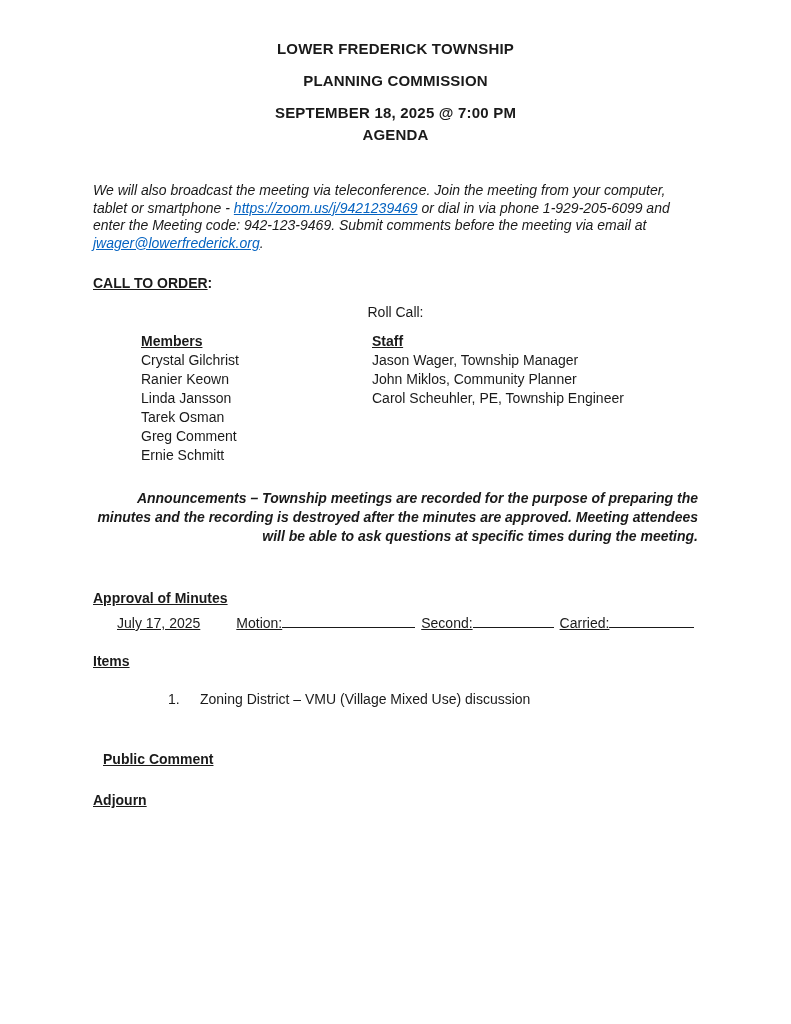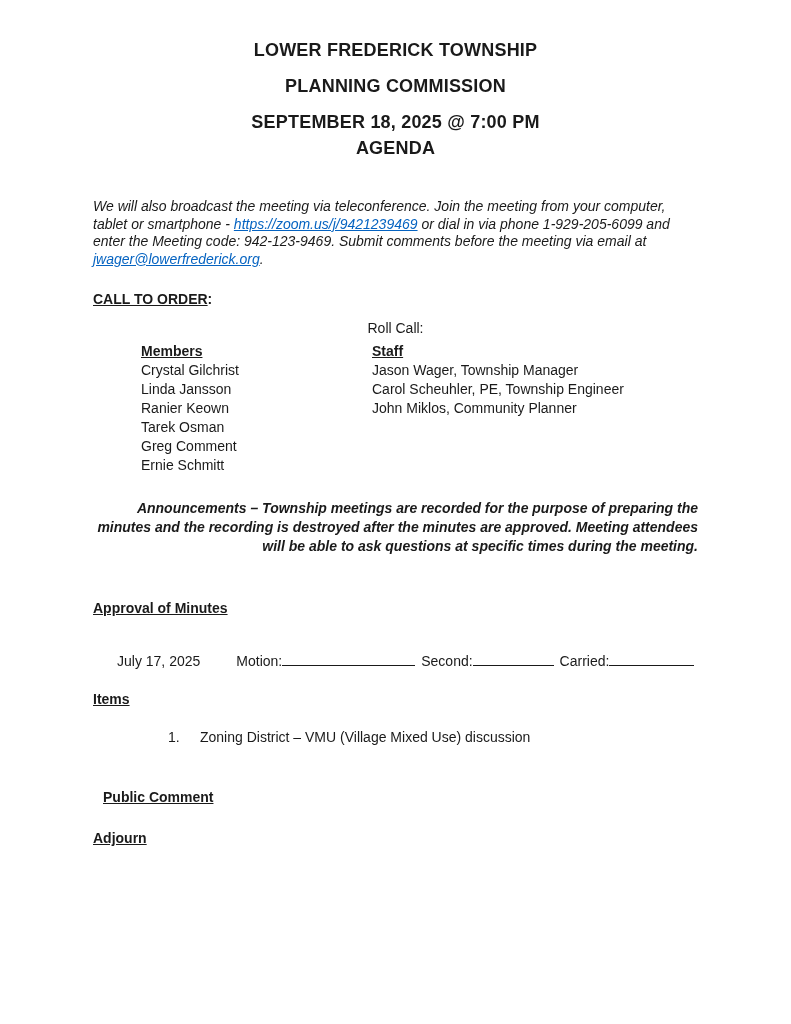--- a/index.html
+++ b/index.html
@@ -11,21 +11,21 @@
     background: #ffffff;
     font-family: "Liberation Sans", sans-serif;
     font-size: 14px;
     color: #1a1a1a;
     padding: 40px 93px 0 93px;
     position: relative;
     overflow: hidden;
   }
   
   .title-block { text-align: center; }
-  .title { font-weight: bold; font-size: 18px; margin: 0 0 15px 0; letter-spacing: 0.2px; }
+  .title { font-weight: bold; font-size: 15px; margin: 0 0 15px 0; letter-spacing: 0.2px; }
   .title.datetime { margin-bottom: 5px; }
   .title.agenda { margin-bottom: 0; }
   
   .intro {
     margin-top: 39px;
     font-style: italic;
     line-height: 17.5px;
     text-align: left;
   }
   .link {
@@ -33,37 +33,37 @@
     text-decoration: underline;
     cursor: pointer;
     font-style: italic;
   }
   
   .heading { font-weight: bold; }
   .heading .u { text-decoration: underline; }
   .cto { margin-top: 23px; }
   .rollcall-label { margin-top: 13px; text-align: center; }
   
-  .rollcall { margin-top: 6px; }
+  .rollcall { margin-top: 12px; }
   .rc-row { display: flex; line-height: 19px; }
   .rc-col1 { width: 231px; margin-left: 48px; flex: 0 0 auto; }
   .rc-col2 { flex: 1; }
   .colhead { font-weight: bold; }
   .colhead .u { text-decoration: underline; }
   
   .announcements {
     margin-top: 24px;
     font-weight: bold;
     font-style: italic;
     line-height: 19px;
     text-align: right;
   }
   
   .approval-heading { margin-top: 44px; }
-  .minutes-line { margin-top: 36px; white-space: nowrap; }
+  .minutes-line { margin-top: 8px; white-space: nowrap; text-decoration: underline; }
   .minutes-date { margin-left: 24px; }
   .ml-motion { margin-left: 36px; }
   .ml-gap { margin-left: 6px; }
   .blank {
     display: inline-block;
     border-bottom: 1.5px solid #1a1a1a;
     height: 14px;
     vertical-align: baseline;
   }
   .blank-motion { width: 133px; }
@@ -98,26 +98,26 @@
   <div class="rollcall">
     <div class="rc-row">
       <span class="rc-col1 colhead"><span class="u">Members</span></span>
       <span class="rc-col2 colhead"><span class="u">Staff</span></span>
     </div>
     <div class="rc-row">
       <span class="rc-col1">Crystal Gilchrist</span>
       <span class="rc-col2">Jason Wager, Township Manager</span>
     </div>
     <div class="rc-row">
+      <span class="rc-col1">Ranier Keown</span>
+      <span class="rc-col2">John Miklos, Community Planner</span>
+    </div>
+    <div class="rc-row">
       <span class="rc-col1">Linda Jansson</span>
       <span class="rc-col2">Carol Scheuhler, PE, Township Engineer</span>
-    </div>
-    <div class="rc-row">
-      <span class="rc-col1">Ranier Keown</span>
-      <span class="rc-col2">John Miklos, Community Planner</span>
     </div>
     <div class="rc-row">
       <span class="rc-col1">Tarek Osman</span>
       <span class="rc-col2"></span>
     </div>
     <div class="rc-row">
       <span class="rc-col1">Greg Comment</span>
       <span class="rc-col2"></span>
     </div>
     <div class="rc-row">

